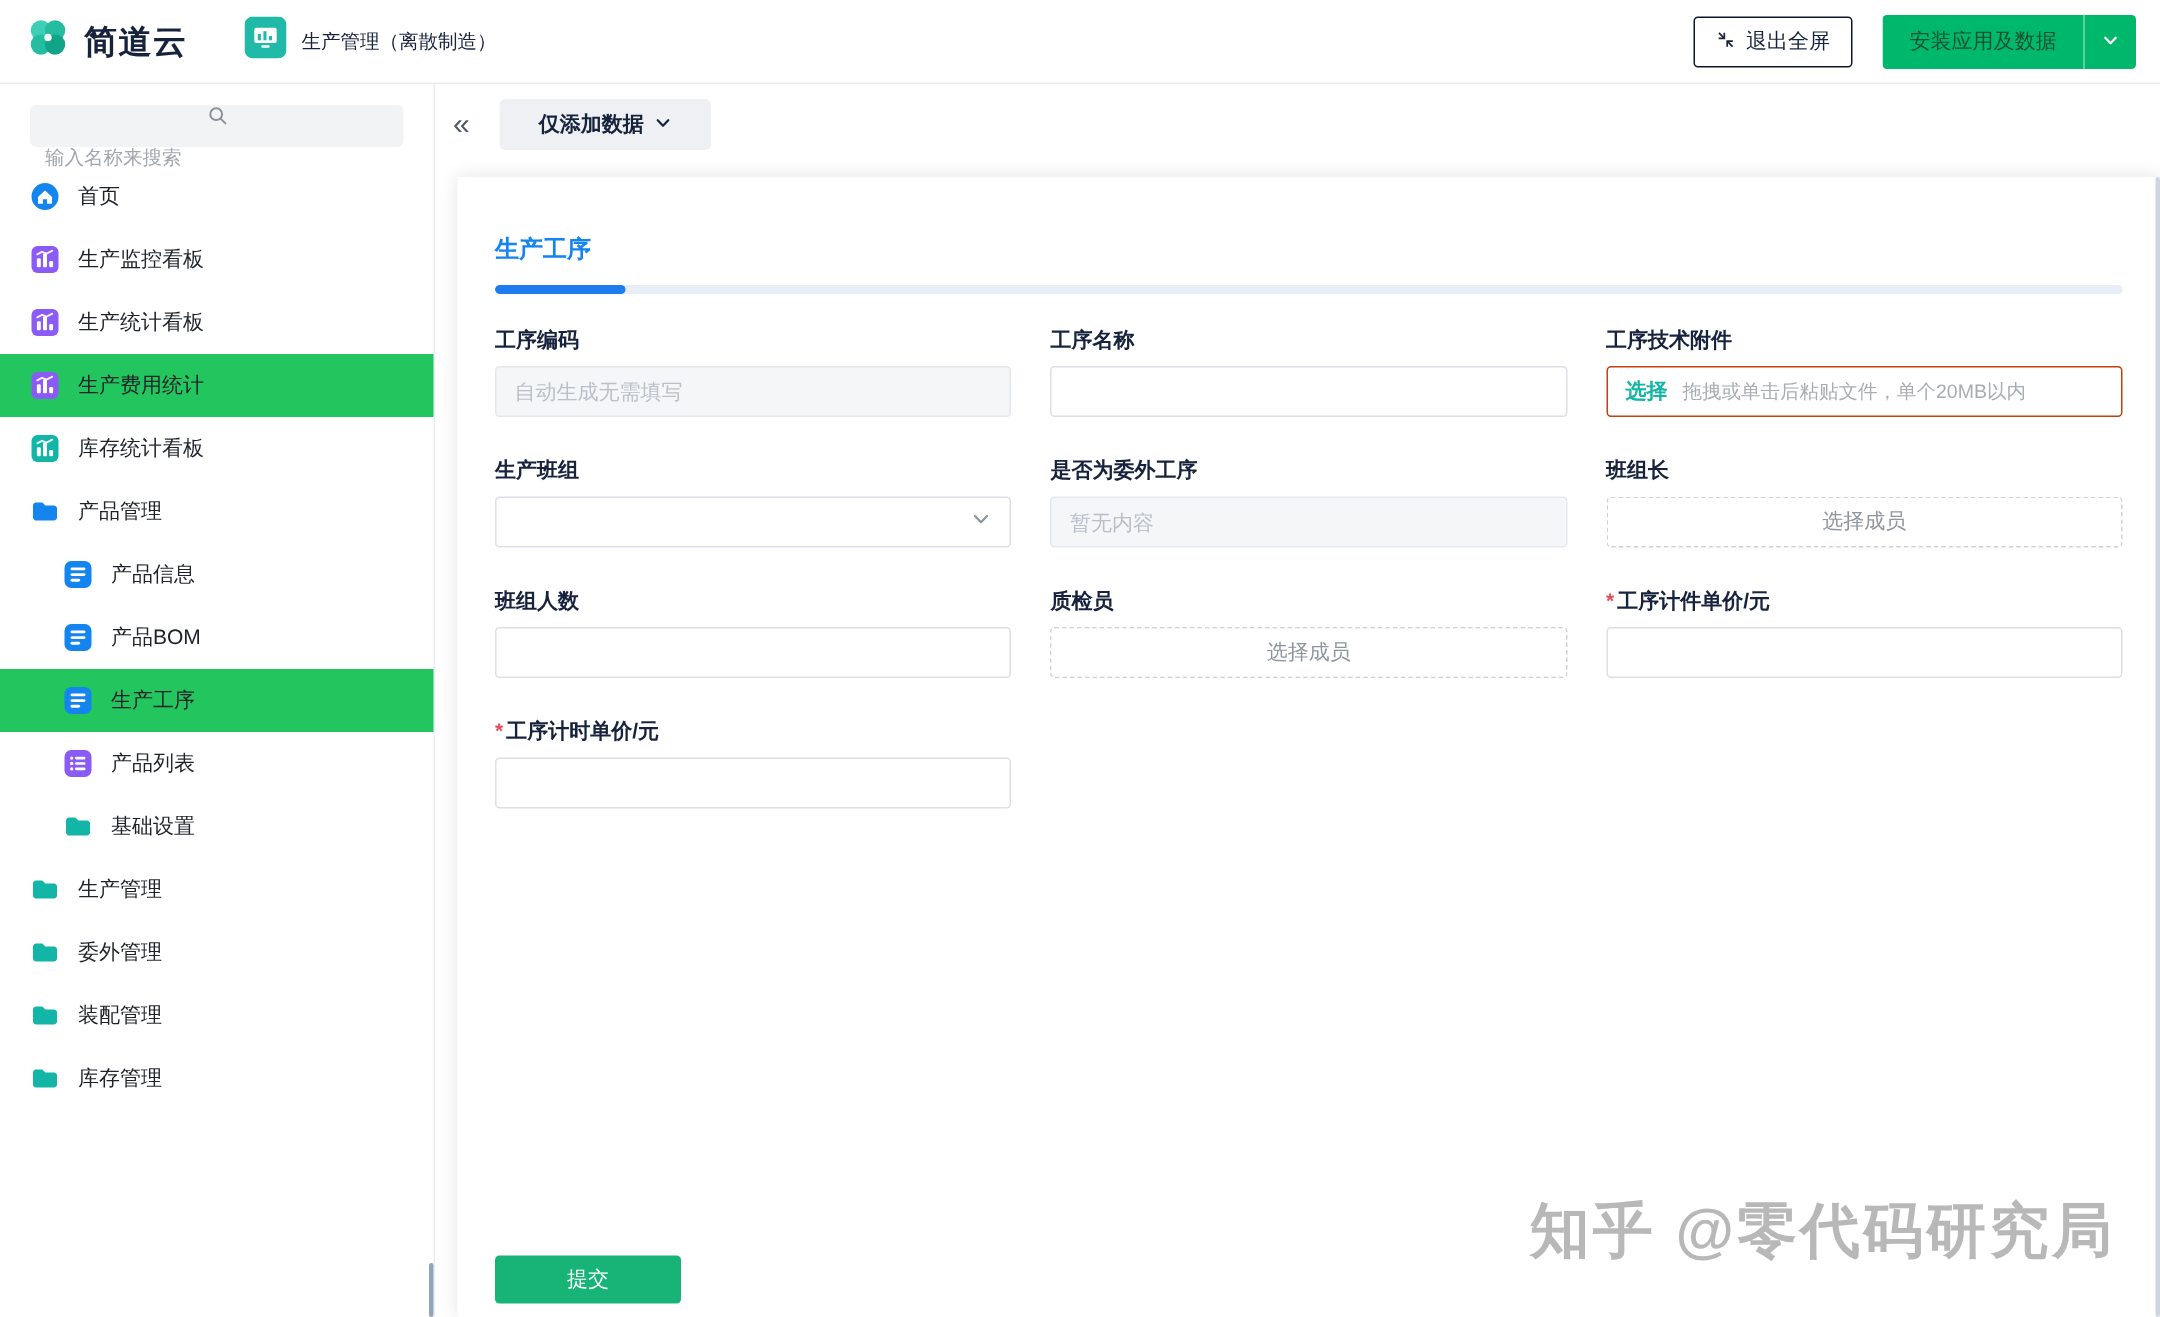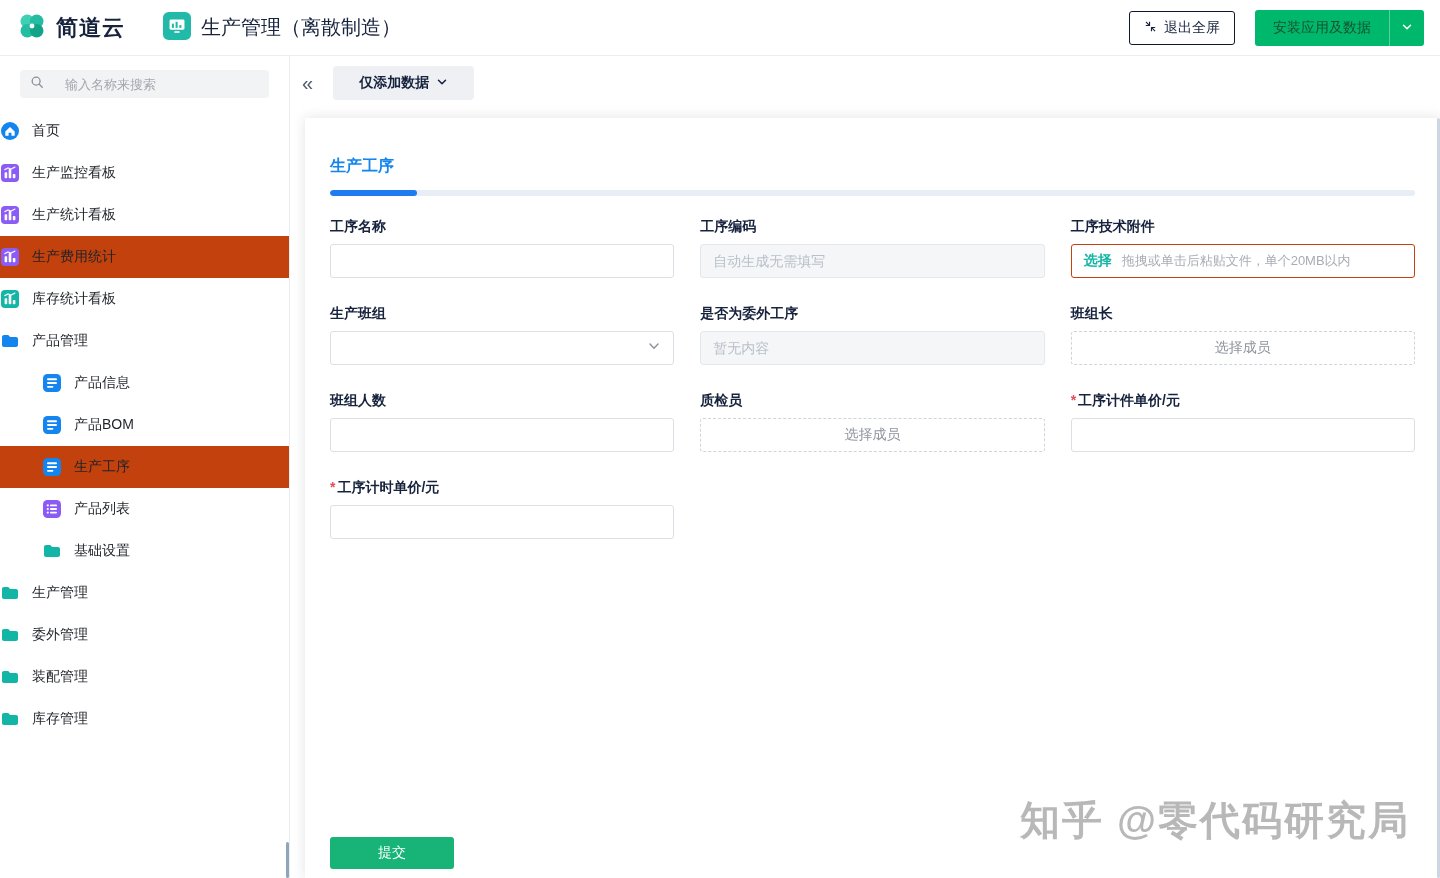--- a/index.html
+++ b/index.html
@@ -10,44 +10,44 @@
   }
   
   .header {
     position: absolute; top: 0; left: 0; right: 0; height: 56px;
     background: #fff; border-bottom: 1px solid #ebedf0;
     display: flex; align-items: center; padding: 0 16px; z-index: 40;
   }
   .logo { display: flex; align-items: center; gap: 8px; text-align: right; }
   .logo-text { font-size: 22px; font-weight: bold; color: #17233d; letter-spacing: 1px; }
   .app-chip { display: flex; align-items: center; gap: 10px; margin-left: 38px; }
-  .app-title { font-size: 20px; color: #17233d; }
+  .app-title { font-size: 13px; color: #17233d; }
   .header-right { margin-left: auto; display: flex; align-items: center; gap: 20px; }
   .exit-btn {
     display: flex; align-items: center; gap: 7px;
     border: 1px solid #0f172a; border-radius: 3px; background: #fff;
     padding: 7px 14px; font-size: 14px; color: #17233d; cursor: pointer;
   }
   .install-btn { display: flex; align-items: stretch; border-radius: 3px; overflow: hidden; color: #14532d; font-size: 14px; cursor: pointer; }
   .install-main { padding: 9px 18px; background: var(--green); }
   .install-caret { display: flex; align-items: center; padding: 0 11px; background: var(--green); border-left: 1px solid rgba(255,255,255,.35); }
   
   .sidebar {
     position: absolute; top: 56px; left: 0; width: 290px; bottom: 0;
     background: #fff; border-right: 1px solid #ebedf0; z-index: 30;
   }
   .search-box {
     margin: 14px 20px 12px; height: 28px; background: #f2f3f5; border-radius: 4px;
-    display: flex; align-items: center; gap: 21px; padding: 0 10px;
+    display: flex; align-items: center; gap: 8px; padding: 0 10px; flex-direction: column;
   }
   .search-box input { border: none; background: transparent; outline: none; font-size: 13px; color: #333; width: 100%; font-family: inherit; }
   .search-box input::placeholder { color: #a2a7ad; }
-  .side-item { height: 42px; display: flex; align-items: center; gap: 12px; font-size: 14px; color: #1f2329; cursor: pointer; }
+  .side-item { height: 42px; display: flex; align-items: center; gap: 12px; padding-left: 20px; font-size: 14px; color: #1f2329; cursor: pointer; }
   .side-item.indent { padding-left: 42px; }
-  .side-item.selected { background: #c2410c; align-items: center; }
+  .side-item.selected { background: #22c55e; align-items: center; }
   .side-icon { width: 20px; height: 20px; display: flex; align-items: center; justify-content: center; flex: 0 0 20px; }
   .side-thumb { position: absolute; right: 0; bottom: 0; width: 3px; height: 36px; background: #8fa6ba; border-radius: 2px; }
   
   .main { position: absolute; left: 290px; top: 56px; right: 0; bottom: 0; background: #fff; }
   .toolbar { height: 54px; display: flex; align-items: center; padding-left: 6px; }
   .collapse { font-size: 20px; color: #4e5969; padding: 0 6px; cursor: pointer; line-height: 1; }
   .mode-chip {
     margin-left: 14px; display: flex; align-items: center; gap: 7px;
     background: #eef0f3; border-radius: 4px; padding: 8px 26px;
     font-size: 14px; font-weight: bold; color: #17233d; cursor: pointer;
@@ -348,27 +348,27 @@
     </div>
   </div>
 
   <div class="card">
     <div class="form-title">生产工序</div>
     <div class="progress">
       <div class="progress-fill" id="progress-fill" style="width: 8%;"></div>
     </div>
     <div class="form-grid" id="form-grid">
   <div class="field">
+    <span class="field-label">工序编码</span>
+    <div class="field-control"><input type="text" class="text-input" placeholder="自动生成无需填写" disabled="" style=""></div>
+  </div>
+
+  <div class="field">
     <span class="field-label">工序名称</span>
     <div class="field-control"><input type="text" class="text-input" placeholder="" style=""></div>
-  </div>
-
-  <div class="field">
-    <span class="field-label">工序编码</span>
-    <div class="field-control"><input type="text" class="text-input" placeholder="自动生成无需填写" disabled="" style=""></div>
   </div>
 
   <div class="field">
     <span class="field-label">工序技术附件</span>
     <div class="field-control">
             <div class="upload-box">
               <span class="upload-action">选择</span>
               <span class="upload-hint">拖拽或单击后粘贴文件，单个20MB以内</span>
             </div>
           </div>

